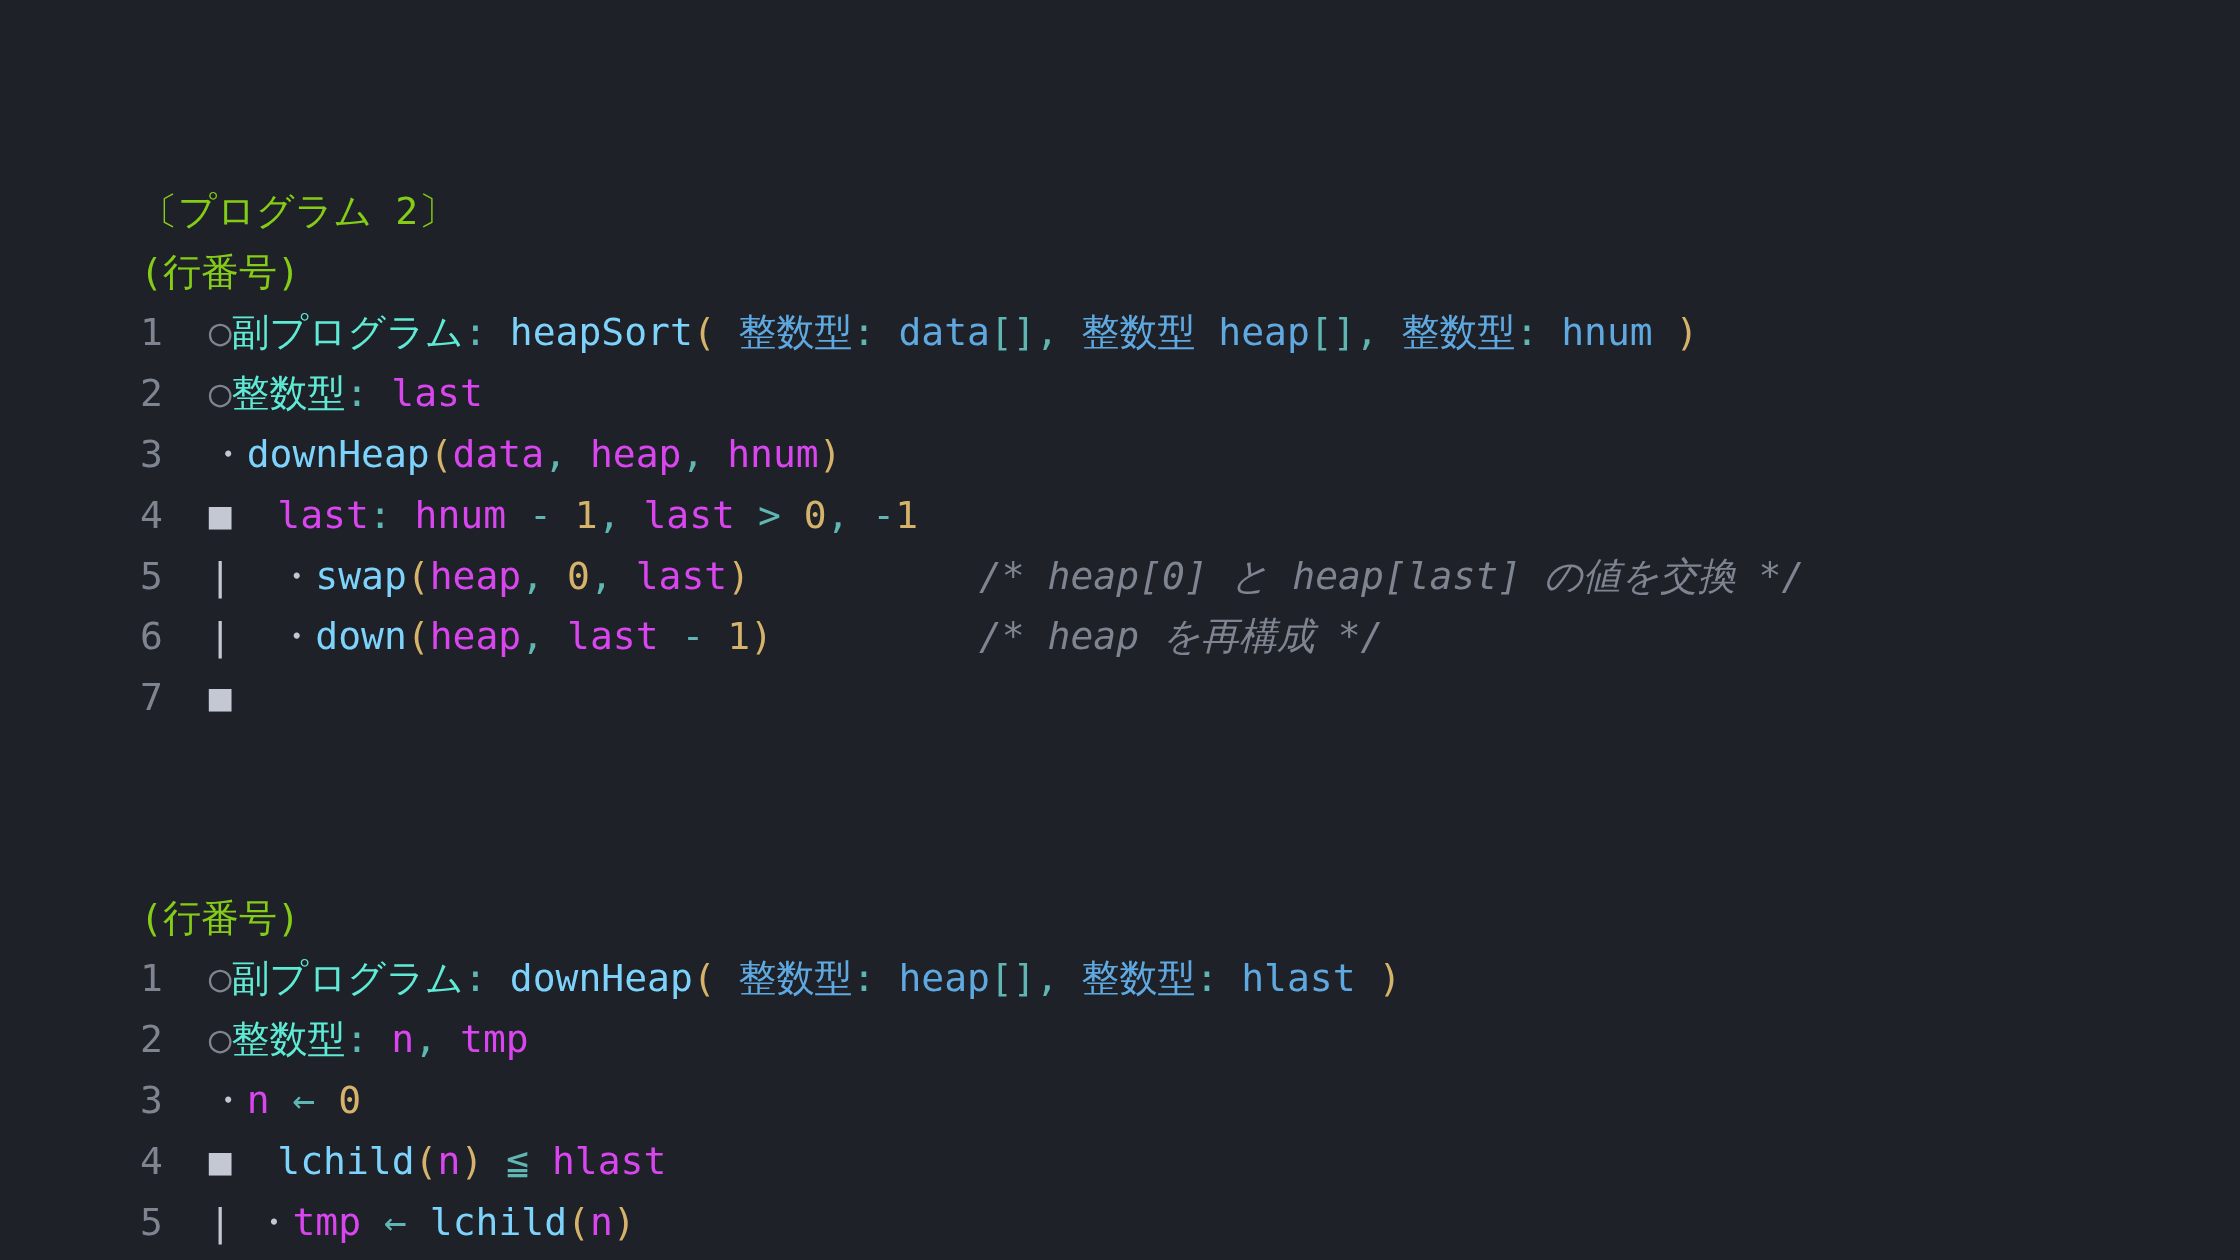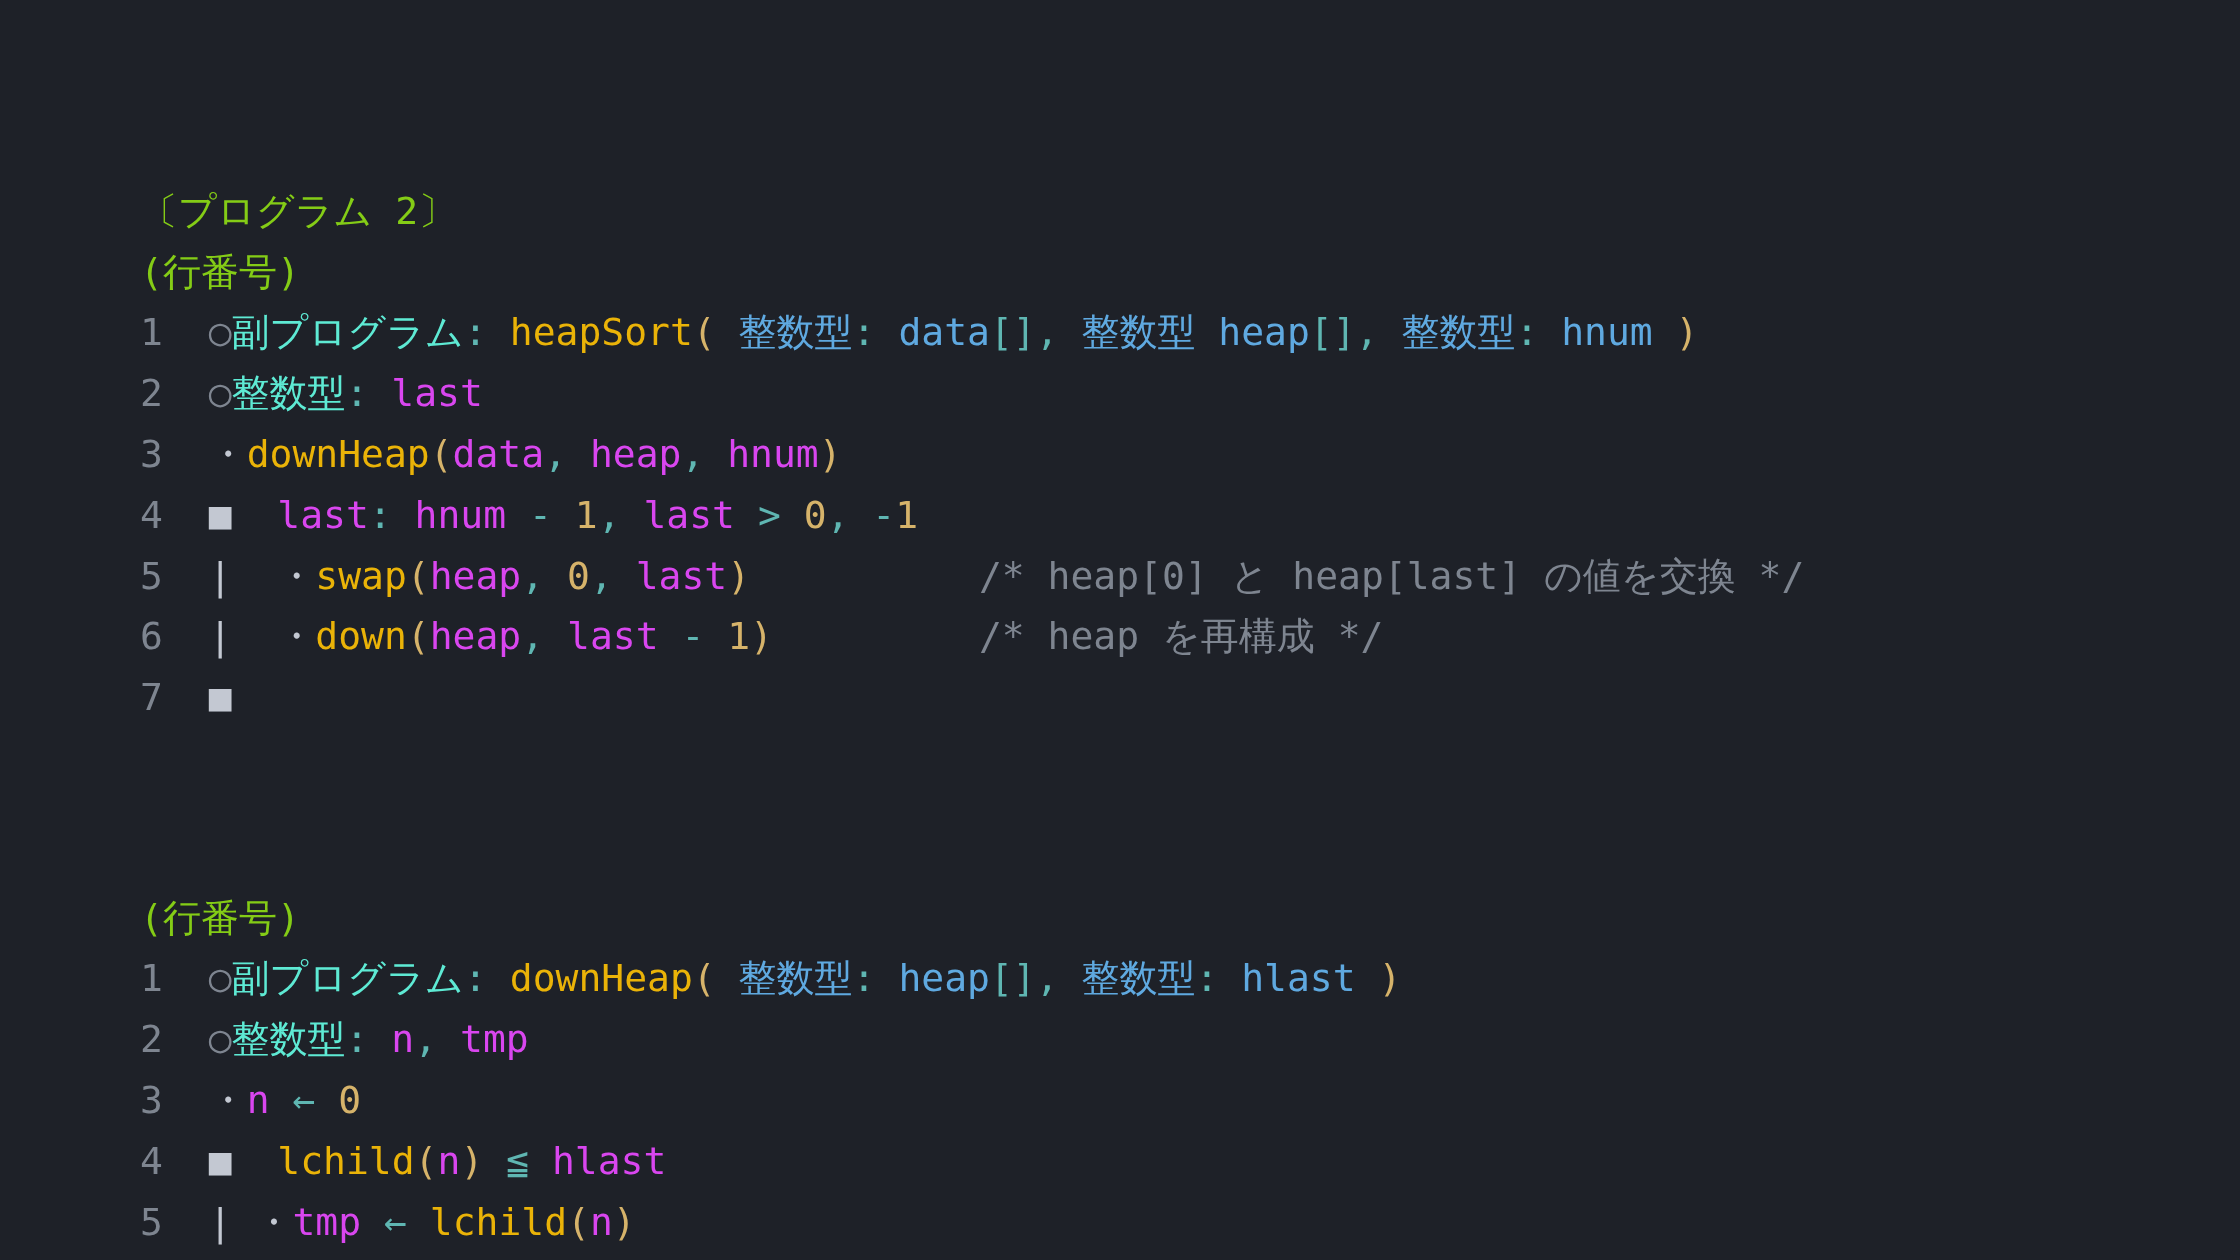--- a/index.html
+++ b/index.html
@@ -14,27 +14,27 @@
     overflow: hidden;
   }
   .wrap {
     padding: 120px 140px 0 140px;
     white-space: pre;
   }
   .hdr     { color: #84cc16; }
   .ln      { color: #7e8590; }
   .sym     { color: #7e8590; }
   .kw      { color: #5eead4; } 
-  .fn      { color: #eab308; } 
+  .fn      { color: #7dd3fc; } 
   .pn      { color: #d6b36a; } 
   .ty      { color: #5fa9e0; } 
   .id      { color: #d946ef; } 
   .op      { color: #5fb6b2; } 
   .num     { color: #d6b36a; } 
-  .cm      { color: #7e8590; }
+  .cm      { color: #7e8590; font-style: italic; }
   .bullet  { color: #c3c8d2; }
   .blk     { color: #c3c8d2; }
   .gap     { display:block; height: 1.0em; }
 </style>
 </head>
 <body>
 
 <div class="wrap">
 <span class="hdr">〔プログラム 2〕</span>
 <span class="hdr">(行番号)</span>

